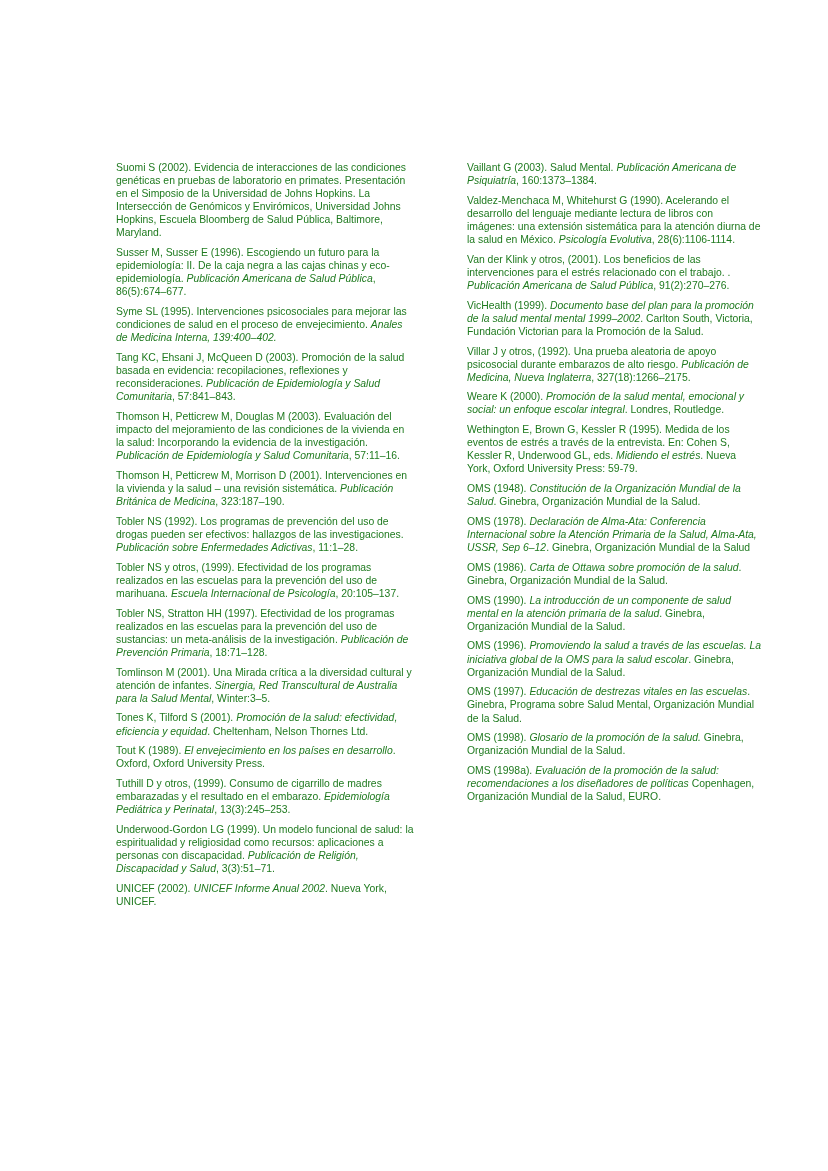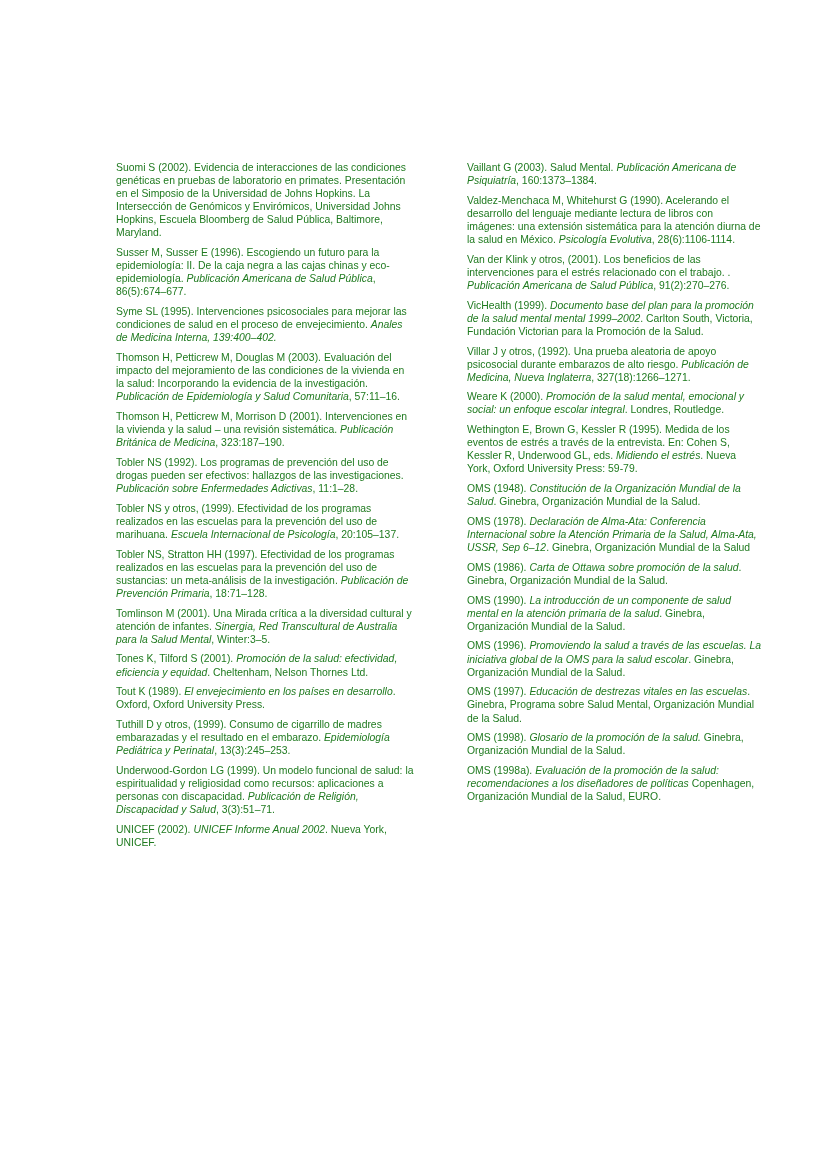--- a/index.html
+++ b/index.html
@@ -12,39 +12,40 @@
     .ref i { font-style: italic; }
   </style>
 </head>
 <body>
 
 <div class="page">
   <div class="col col-left">
     <p class="ref"><span>Suomi S (2002). Evidencia de interacciones de las condiciones genéticas en pruebas de laboratorio en primates. Presentación en el Simposio de la Universidad de Johns Hopkins. La Intersección de Genómicos y Envirómicos, Universidad Johns Hopkins, Escuela Bloomberg de Salud Pública, Baltimore, Maryland.</span><i></i><span></span></p>
     <p class="ref"><span>Susser M, Susser E (1996). Escogiendo un futuro para la epidemiología: II. De la caja negra a las cajas chinas y eco-epidemiología. </span><i>Publicación Americana de Salud Pública</i><span>, 86(5):674–677.</span></p>
     <p class="ref"><span>Syme SL (1995). Intervenciones psicosociales para mejorar las condiciones de salud en el proceso de envejecimiento. </span><i>Anales de Medicina Interna, 139:400–402.</i><span></span></p>
+    <p class="ref"><span>Tang KC, Ehsani J, McQueen D (2003). Promoción de la salud basada en evidencia: recopilaciones, reflexiones y reconsideraciones. </span><i>Publicación de Epidemiología y Salud Comunitaria</i><span>, 57:841–843.</span></p>
     <p class="ref"><span>Thomson H, Petticrew M, Douglas M (2003). Evaluación del impacto del mejoramiento de las condiciones de la vivienda en la salud: Incorporando la evidencia de la investigación. </span><i>Publicación de Epidemiología y Salud Comunitaria</i><span>, 57:11–16.</span></p>
     <p class="ref"><span>Thomson H, Petticrew M, Morrison D (2001). Intervenciones en la vivienda y la salud – una revisión sistemática. </span><i>Publicación Británica de Medicina</i><span>, 323:187–190.</span></p>
     <p class="ref"><span>Tobler NS (1992). Los programas de prevención del uso de drogas pueden ser efectivos: hallazgos de las investigaciones. </span><i>Publicación sobre Enfermedades Adictivas</i><span>, 11:1–28.</span></p>
     <p class="ref"><span>Tobler NS y otros, (1999). Efectividad de los programas realizados en las escuelas para la prevención del uso de marihuana. </span><i>Escuela Internacional de Psicología</i><span>, 20:105–137.</span></p>
     <p class="ref"><span>Tobler NS, Stratton HH (1997). Efectividad de los programas realizados en las escuelas para la prevención del uso de sustancias: un meta-análisis de la investigación. </span><i>Publicación de Prevención Primaria</i><span>, 18:71–128.</span></p>
     <p class="ref"><span>Tomlinson M (2001). Una Mirada crítica a la diversidad cultural y atención de infantes. </span><i>Sinergia, Red Transcultural de Australia para la Salud Mental</i><span>,  Winter:3–5.</span></p>
     <p class="ref"><span>Tones K, Tilford S (2001). </span><i>Promoción de la salud: efectividad, eficiencia y equidad</i><span>. Cheltenham, Nelson Thornes Ltd.</span></p>
     <p class="ref"><span>Tout K (1989). </span><i>El envejecimiento en los países en desarrollo</i><span>. Oxford, Oxford University Press.</span></p>
     <p class="ref"><span>Tuthill D y otros, (1999). Consumo de cigarrillo de madres embarazadas y el resultado en el embarazo. </span><i>Epidemiología Pediátrica y Perinatal</i><span>, 13(3):245–253.</span></p>
     <p class="ref"><span>Underwood-Gordon LG (1999). Un modelo funcional de salud: la espiritualidad y religiosidad como recursos: aplicaciones a personas con discapacidad. </span><i>Publicación de Religión, Discapacidad y Salud</i><span>, 3(3):51–71.</span></p>
     <p class="ref"><span>UNICEF (2002). </span><i>UNICEF Informe Anual 2002</i><span>. Nueva York, UNICEF.</span></p>
   </div>
 
   <div class="col col-right">
     <p class="ref"><span>Vaillant G (2003). Salud Mental. </span><i>Publicación Americana de Psiquiatría</i><span>, 160:1373–1384.</span></p>
     <p class="ref"><span>Valdez-Menchaca M, Whitehurst G (1990). Acelerando el desarrollo del lenguaje mediante lectura de libros con imágenes: una extensión sistemática para la atención diurna de la salud en México. </span><i>Psicología Evolutiva</i><span>, 28(6):1106-1114.</span></p>
     <p class="ref"><span>Van der Klink y otros, (2001). Los beneficios de las intervenciones para el estrés relacionado con el trabajo.  . </span><i>Publicación Americana de Salud Pública</i><span>, 91(2):270–276.</span></p>
     <p class="ref"><span>VicHealth (1999). </span><i>Documento base del plan para la promoción de la salud mental mental 1999–2002</i><span>. Carlton South, Victoria, Fundación Victorian para la Promoción de la Salud.</span></p>
-    <p class="ref"><span>Villar J y otros, (1992). Una prueba aleatoria de apoyo psicosocial durante embarazos de alto riesgo. </span><i>Publicación de Medicina, Nueva Inglaterra</i><span>, 327(18):1266–1271.</span></p>
+    <p class="ref"><span>Villar J y otros, (1992). Una prueba aleatoria de apoyo psicosocial durante embarazos de alto riesgo. </span><i>Publicación de Medicina, Nueva Inglaterra</i><span>, 327(18):1266–2175.</span></p>
     <p class="ref"><span>Weare K (2000). </span><i>Promoción de la salud mental, emocional y social: un enfoque escolar integral</i><span>. Londres, Routledge.</span></p>
     <p class="ref"><span>Wethington E, Brown G, Kessler R (1995). Medida de los eventos de estrés a través de la entrevista. En: Cohen S, Kessler R, Underwood GL, eds. </span><i>Midiendo el estrés</i><span>. Nueva York, Oxford University Press: 59-79.</span></p>
     <p class="ref"><span>OMS (1948). </span><i>Constitución de la Organización Mundial de la Salud</i><span>. Ginebra, Organización Mundial de la Salud.</span></p>
     <p class="ref"><span>OMS (1978). </span><i>Declaración de Alma-Ata: Conferencia Internacional sobre la Atención Primaria de la Salud, Alma-Ata, USSR, Sep 6–12</i><span>. Ginebra, Organización Mundial de la Salud</span></p>
     <p class="ref"><span>OMS (1986). </span><i>Carta de Ottawa sobre promoción de la salud</i><span>. Ginebra, Organización Mundial de la Salud.</span></p>
     <p class="ref"><span>OMS (1990). </span><i>La introducción de un componente de salud mental en la atención primaria de la salud</i><span>. Ginebra, Organización Mundial de la Salud.</span></p>
     <p class="ref"><span>OMS (1996). </span><i>Promoviendo la salud a través de las escuelas. La iniciativa global de la OMS para la salud escolar</i><span>. Ginebra, Organización Mundial de la Salud.</span></p>
     <p class="ref"><span>OMS (1997). </span><i>Educación de destrezas vitales en las escuelas</i><span>. Ginebra, Programa sobre Salud Mental, Organización Mundial de la Salud.</span></p>
     <p class="ref"><span>OMS (1998). </span><i>Glosario de la promoción de la salud.</i><span> Ginebra, Organización Mundial de la Salud.</span></p>
     <p class="ref"><span>OMS (1998a). </span><i>Evaluación de la promoción de la salud: recomendaciones a los diseñadores de políticas</i><span>   Copenhagen, Organización Mundial de la Salud, EURO.</span></p>

